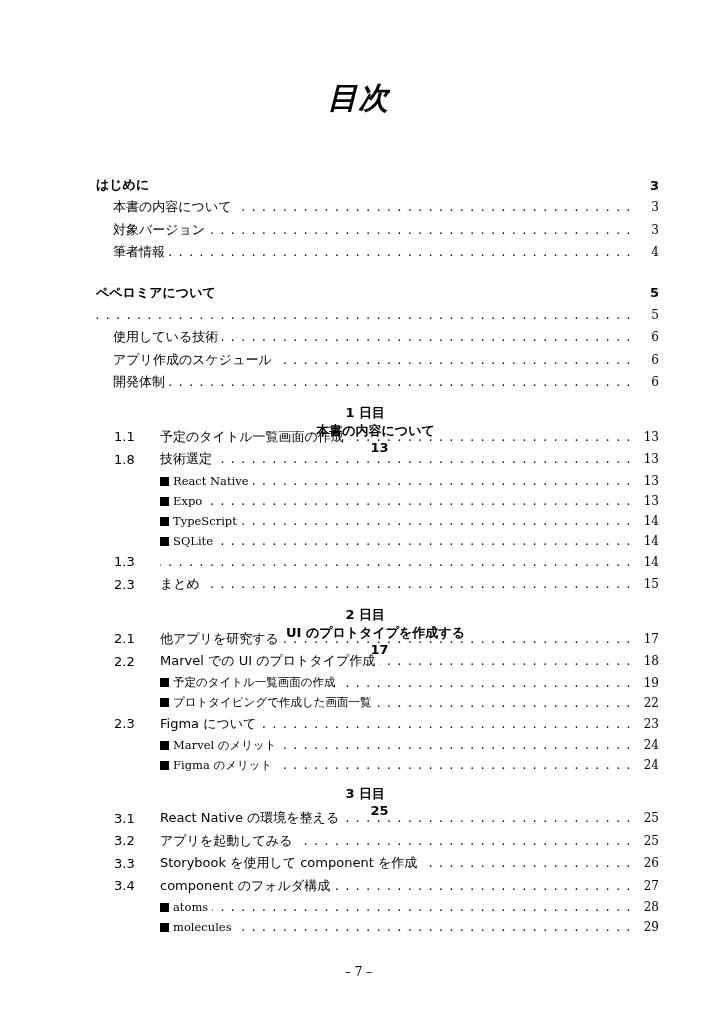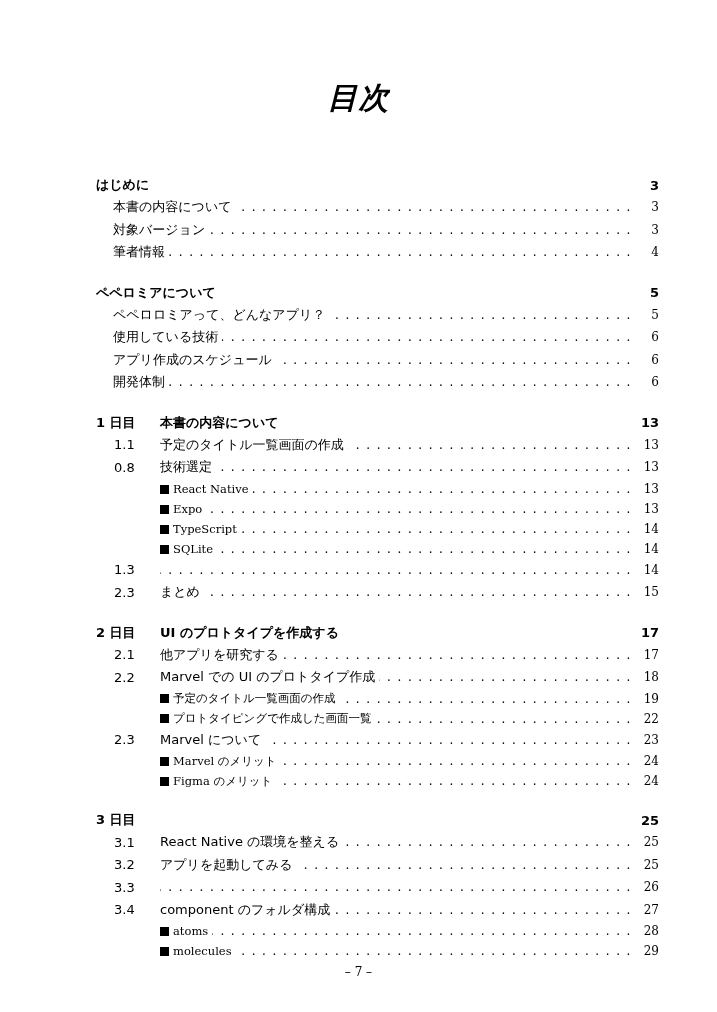--- a/index.html
+++ b/index.html
@@ -4,21 +4,21 @@
 <style>
   html, body { margin: 0; padding: 0; background: #ffffff; }
   body { width: 717px; height: 1012px; position: relative; overflow: hidden;
          font-family: "DejaVu Sans", "Liberation Sans", sans-serif; color: #000; }
   .title { position: absolute; top: 78px; left: 0; width: 717px; text-align: center;
            font-size: 30px; font-weight: bold; letter-spacing: 1px; font-style: italic; }
   .toc { position: absolute; left: 96px; width: 563px; top: 174px; }
   .row { position: relative; display: flex; align-items: center; height: 22.5px; }
   .row.part { font-weight: bold; font-size: 13px; height: 22px; }
   .row.part.gap { margin-top: 18px; }
-  .row.chap { font-weight: bold; font-size: 13px; height: 22px; margin-top: 18px; }
+  .row.chap { font-weight: bold; font-size: 13px; height: 22px; margin-top: 10px; flex-direction: column; }
   .row.sec { font-size: 13px; }
   .row.sub { font-size: 11.5px; height: 20px; font-family: "DejaVu Serif", "Liberation Serif", serif; }
   .num { flex: 0 0 auto; white-space: nowrap; }
   .chap .num { width: 64px; }
   .sec .num { width: 64px; padding-left: 18px; box-sizing: border-box; }
   .sec.plain .label { padding-left: 17px; }
   .sub .num { width: 64px; }
   .label { flex: 0 0 auto; white-space: nowrap; padding-right: 4px; }
   .sub .label .sq { display: inline-block; width: 9px; height: 9px; background: #000; margin-right: 4px; vertical-align: -1px; }
   .dots { flex: 1 1 auto; overflow: hidden; white-space: nowrap; color: #000;
@@ -56,21 +56,20 @@
     <span class="dots">........................................................................................................................</span>
     <span class="page">4</span>
   </div>
 
   <div class="row part gap">
     <span class="label">ペペロミアについて</span>
     <span class="dots">........................................................................................................................</span>
     <span class="page">5</span>
   </div>
   <div class="row sec plain">
-    <span class="label">ペペロロミアって、どんなアプリ？</span>
     <span class="dots">........................................................................................................................</span>
     <span class="page">5</span>
   </div>
   <div class="row sec plain">
     <span class="label">使用している技術</span>
     <span class="dots">........................................................................................................................</span>
     <span class="page">6</span>
   </div>
   <div class="row sec plain">
     <span class="label">アプリ作成のスケジュール</span>
@@ -90,21 +89,21 @@
         <span class="dots">........................................................................................................................</span>
         <span class="page">13</span>
       </div>
       <div class="row sec">
         <span class="num">1.1</span>
         <span class="label">予定のタイトル一覧画面の作成</span>
         <span class="dots">........................................................................................................................</span>
         <span class="page">13</span>
       </div>
       <div class="row sec">
-        <span class="num">0.8</span>
+        <span class="num">1.8</span>
         <span class="label">技術選定</span>
         <span class="dots">........................................................................................................................</span>
         <span class="page">13</span>
       </div>
       <div class="row sub">
         <span class="num"></span>
         <span class="label"><span class="sq"></span><span class="">React Native</span></span>
         <span class="dots">........................................................................................................................</span>
         <span class="page">13</span>
       </div>
@@ -162,21 +161,21 @@
         <span class="page">19</span>
       </div>
       <div class="row sub">
         <span class="num"></span>
         <span class="label"><span class="sq"></span><span class="">プロトタイピングで作成した画面一覧</span></span>
         <span class="dots">........................................................................................................................</span>
         <span class="page">22</span>
       </div>
       <div class="row sec">
         <span class="num">2.3</span>
-        <span class="label">Marvel について</span>
+        <span class="label">Figma について</span>
         <span class="dots">........................................................................................................................</span>
         <span class="page">23</span>
       </div>
       <div class="row sub">
         <span class="num"></span>
         <span class="label"><span class="sq"></span><span class="">Marvel のメリット</span></span>
         <span class="dots">........................................................................................................................</span>
         <span class="page">24</span>
       </div>
       <div class="row sub">
@@ -197,20 +196,21 @@
         <span class="page">25</span>
       </div>
       <div class="row sec">
         <span class="num">3.2</span>
         <span class="label">アプリを起動してみる</span>
         <span class="dots">........................................................................................................................</span>
         <span class="page">25</span>
       </div>
       <div class="row sec">
         <span class="num">3.3</span>
+        <span class="label">Storybook を使用して component を作成</span>
         <span class="dots">........................................................................................................................</span>
         <span class="page">26</span>
       </div>
       <div class="row sec">
         <span class="num">3.4</span>
         <span class="label">component のフォルダ構成</span>
         <span class="dots">........................................................................................................................</span>
         <span class="page">27</span>
       </div>
       <div class="row sub">

